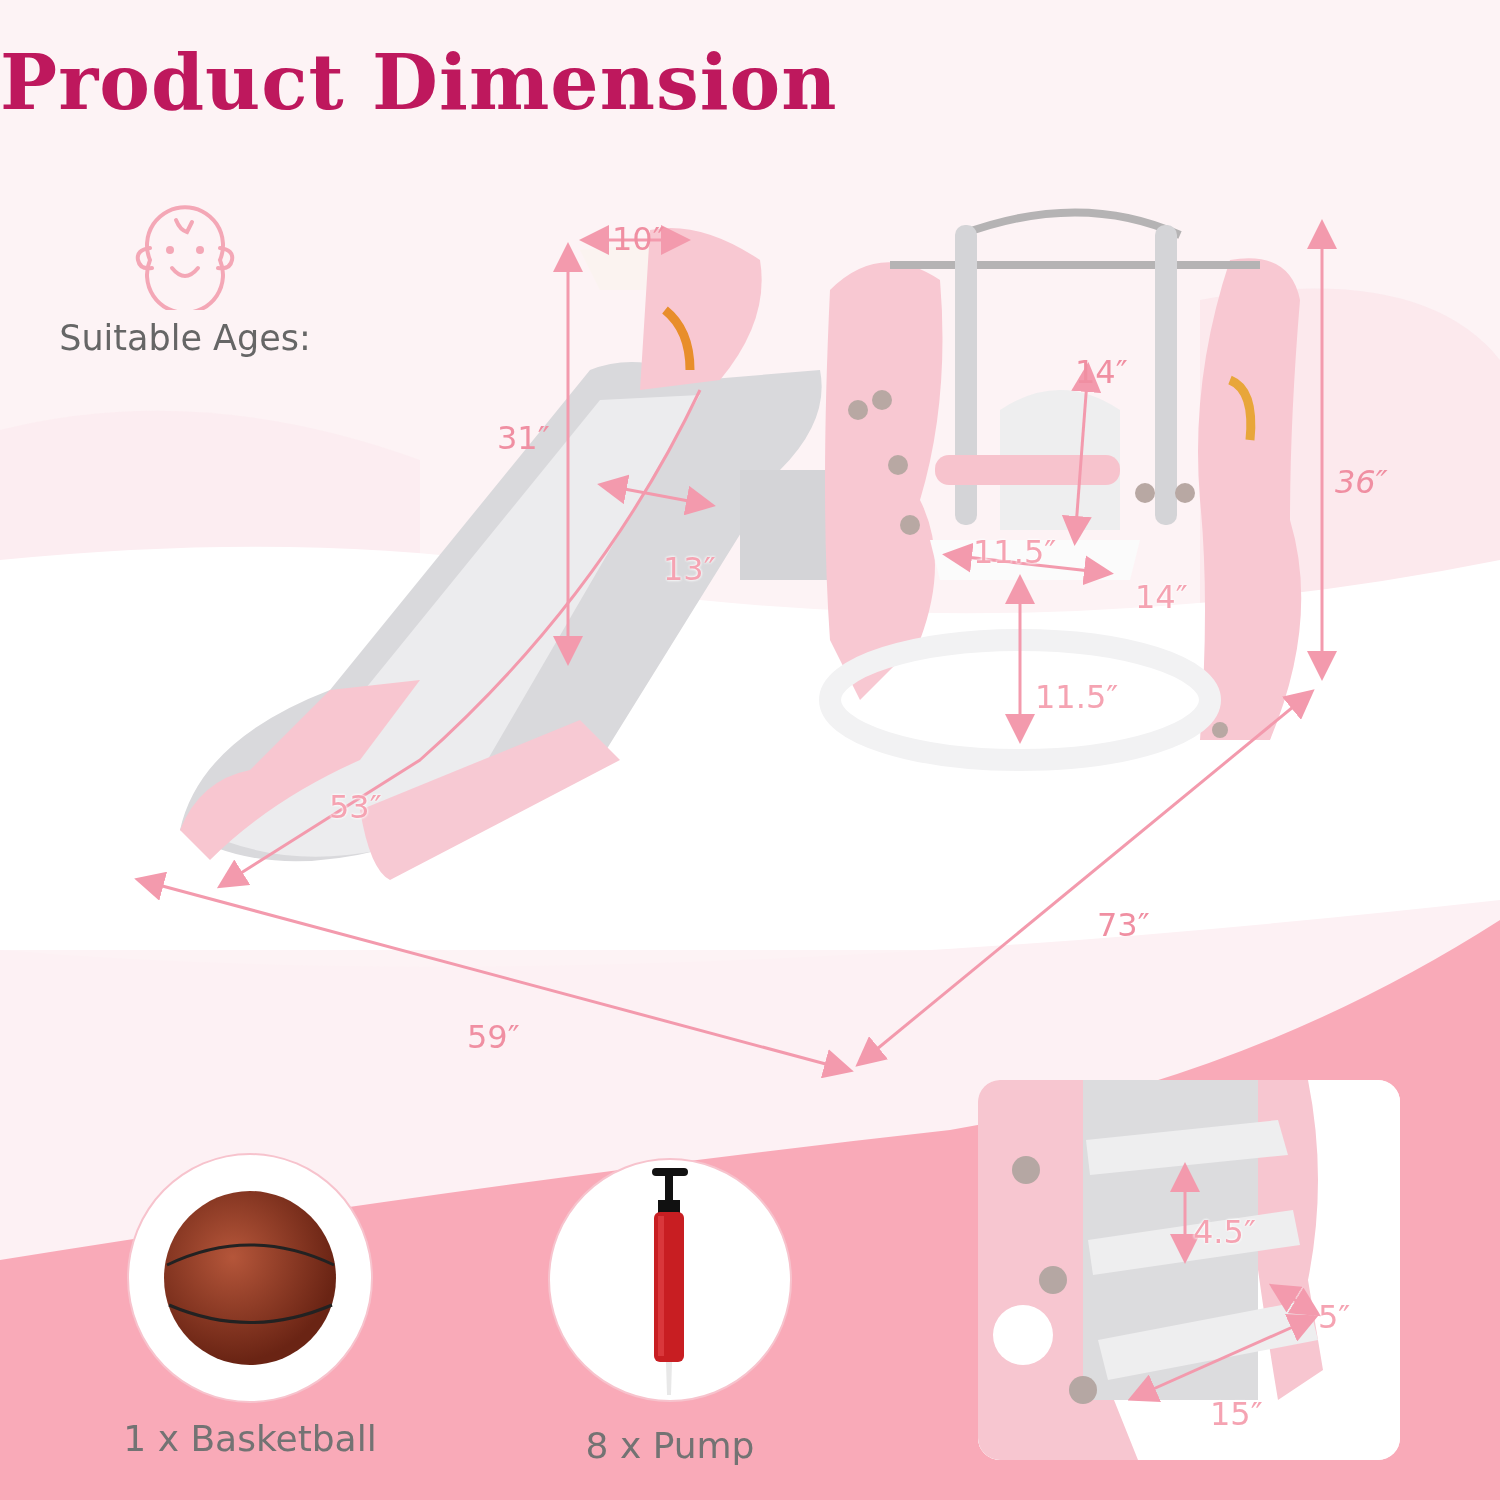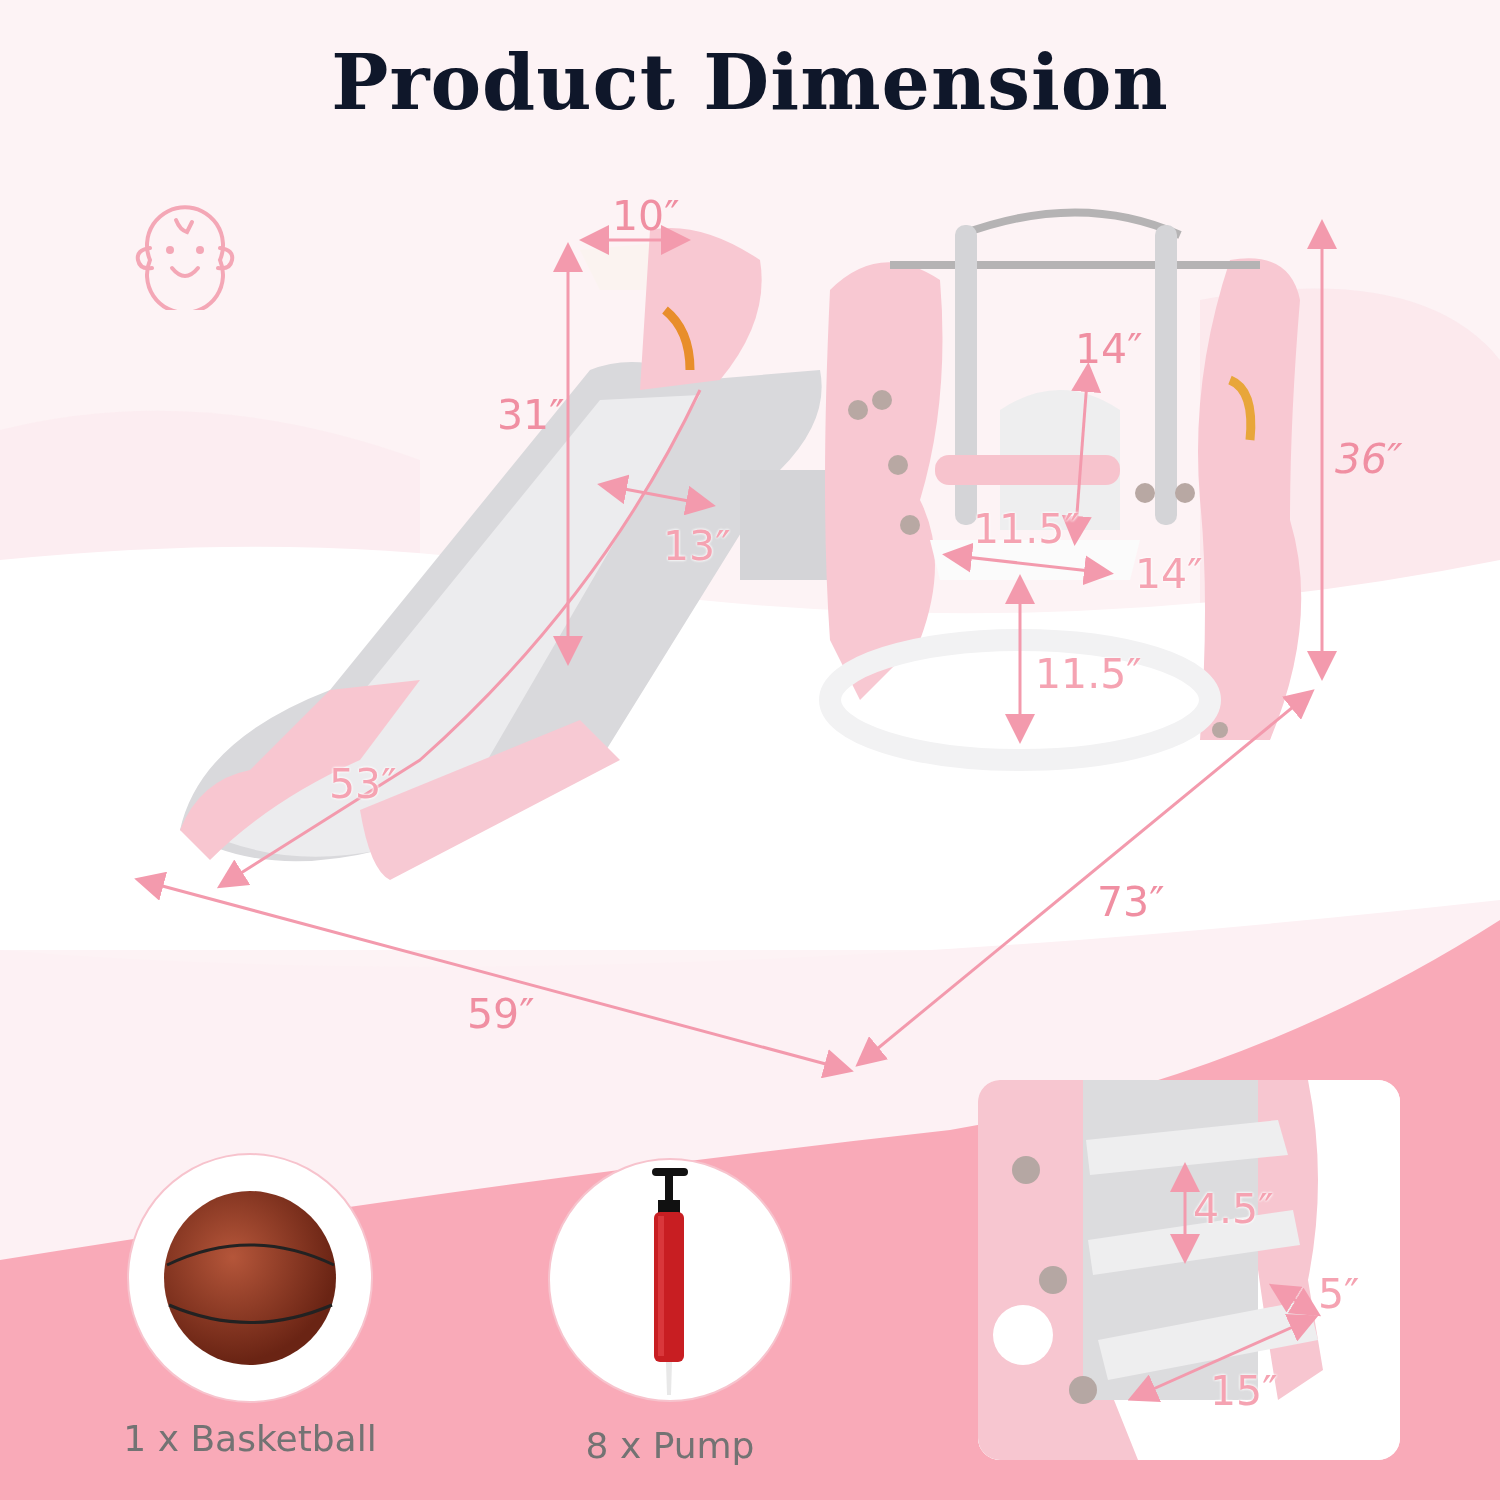--- a/index.html
+++ b/index.html
@@ -1,21 +1,21 @@
 <!DOCTYPE html>
 <html><head>
 <meta charset="utf-8">
 <style>
   html,body{margin:0;padding:0;}
   body{width:1500px;height:1500px;position:relative;overflow:hidden;background:#fdf3f5;font-family:"DejaVu Sans",sans-serif;}
   .bg-layer{position:absolute;inset:0;}
-  .title{position:absolute;left:0;width:1500px;top:38px;text-align:center;font-family:"DejaVu Serif",serif;font-weight:bold;font-size:76px;color:#0f172a;letter-spacing:1px;}
+  .title{position:absolute;left:0;width:1500px;top:38px;font-family:"DejaVu Serif",serif;font-weight:bold;font-size:76px;color:#be185d;letter-spacing:1px;}
   .age-block{position:absolute;left:20px;top:200px;width:330px;text-align:center;}
   .age-text{font-family:"DejaVu Sans",sans-serif;font-size:35px;color:#666;line-height:44px;margin-top:6px;}
-  .dim{position:absolute;font-family:"DejaVu Sans",sans-serif;font-size:41px;color:#f08fa2;font-weight:normal;}
+  .dim{position:absolute;font-family:"DejaVu Sans",sans-serif;font-size:32px;color:#f08fa2;font-weight:normal;margin-top:28px;}
   .dim.white{color:#f5a3b2;text-shadow:0 0 3px #fff,0 0 3px #fff;}
   .circle{position:absolute;border-radius:50%;background:#fff;border:2px solid #f7c3cd;overflow:hidden;}
   .acc-label{position:absolute;font-family:"DejaVu Sans",sans-serif;font-size:36px;color:#737373;text-align:center;}
   .detail-card{position:absolute;left:978px;top:1080px;width:422px;height:380px;border-radius:22px;background:#fff;overflow:hidden;}
   svg{display:block;}
 </style>
 </head>
 <body>
 
 <svg class="bg-layer" width="1500" height="1500" viewBox="0 0 1500 1500">
@@ -34,20 +34,21 @@
     <g fill="none" stroke="#f4a7b6" stroke-width="4" stroke-linecap="round">
       <path d="M40 60 A38 38 0 1 1 110 60 A38 38 0 1 1 40 60Z"></path>
       <path d="M40 48 Q26 50 28 60 Q30 70 42 68"></path>
       <path d="M110 48 Q124 50 122 60 Q120 70 108 68"></path>
       <path d="M66 20 Q70 30 77 32 L82 22"></path>
       <path d="M62 68 Q75 84 88 68"></path>
     </g>
     <circle cx="60" cy="50" r="4" fill="#f4a7b6"></circle>
     <circle cx="90" cy="50" r="4" fill="#f4a7b6"></circle>
   </svg>
+  <div class="age-text">Suitable Ages:</div>
 </div>
 
 <svg class="bg-layer" width="1500" height="1500" viewBox="0 0 1500 1500">
 
   <path d="M180 830 Q200 740 330 690 L590 370 Q640 350 700 380 L820 370 Q830 420 780 470 L600 760 L380 850 Q260 880 180 830Z" fill="#d9d9dc"></path>
   <path d="M200 830 Q230 770 340 720 L600 400 L700 395 L470 790 L380 850 Q280 870 200 830Z" fill="#ececee"></path>
   <path d="M360 810 L580 720 L620 760 L390 880 Q370 870 360 810Z" fill="#f7c9d3"></path>
   <path d="M180 830 Q200 780 250 770 L330 690 L420 680 L360 760 Q270 800 210 860Z" fill="#f8c6d0"></path>
 
   <rect x="740" y="470" width="90" height="110" fill="#d4d4d7"></rect>

